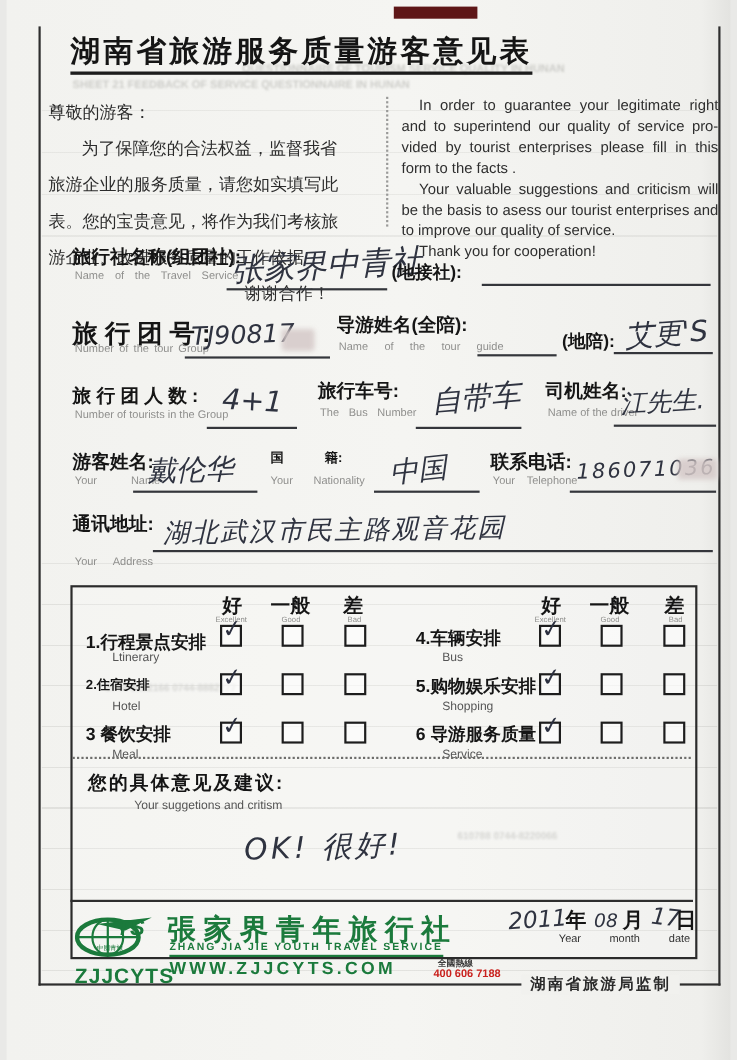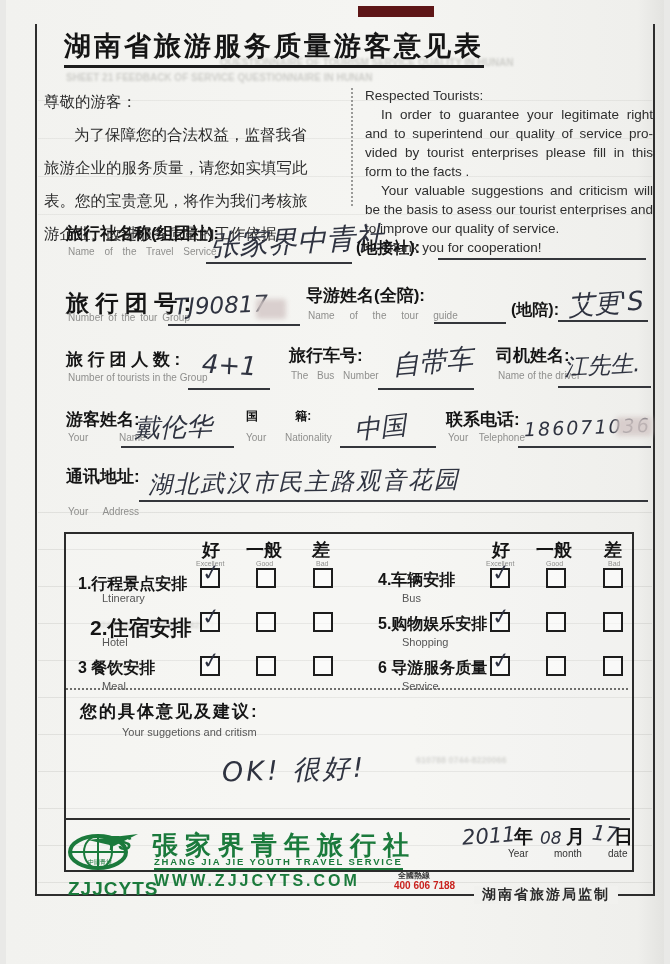--- a/index.html
+++ b/index.html
@@ -40,26 +40,26 @@
   <div class="borderline" style="left:29px;top:894px;width:620px;height:2px;"></div>
 
   <div class="abs lbl" style="left:58px;top:28px;font-size:27px;letter-spacing:3px;border-bottom:3px solid #1d1d1d;padding-bottom:1px;">湖南省旅游服务质量游客意见表</div>
 
   <div class="abs" style="left:38px;top:86px;width:298px;font-family:'DejaVu Serif',serif;font-size:15.5px;color:#2c2c2c;line-height:33px;">
     <div>尊敬的游客：</div>
     <div style="text-indent:30px;">为了保障您的合法权益，监督我省</div>
     <div>旅游企业的服务质量，请您如实填写此</div>
     <div>表。您的宝贵意见，将作为我们考核旅</div>
     <div>游企业、改进服务质量的工作依据</div>
+    <div style="text-align:right;padding-right:42px;">谢谢合作！</div>
   </div>
 
   <div class="abs" style="left:345px;top:88px;height:118px;border-left:2px dotted #9a9a98;"></div>
 
   <div class="abs" style="left:359px;top:86px;width:288px;font-size:13.5px;color:#2e2e2e;line-height:19px;text-align:justify;">
-    <div>Respected Tourists:</div>
     <div style="text-indent:16px;">In order to guarantee your legitimate right and to superintend our quality of service pro- vided by tourist enterprises please fill in this form to the facts .</div>
     <div style="text-indent:16px;">Your valuable suggestions and criticism will be the basis to asess our tourist enterprises and to improve our quality of service.</div>
     <div style="text-indent:16px;">Thank you for cooperation!</div>
   </div>
 
   <div class="abs lbl" style="left:60px;top:222px;font-size:17px;">旅行社名称(组团社):</div>
   <div class="abs sub" style="left:62px;top:246px;word-spacing:7px;">Name of the Travel Service</div>
   <div class="abs hw" style="left:204px;top:222px;font-size:29px;transform:rotate(-3deg);">张家界中青社</div>
   <div class="uline" style="left:200px;top:262px;width:146px;"></div>
   <div class="abs lbl" style="left:350px;top:238px;font-size:16px;">(地接社):</div>
@@ -130,21 +130,21 @@
   <span class="cbx" style="left:194px;top:568px;">
       <span class="mk">✓</span>
     </span>
   <span class="cbx" style="left:250px;top:568px;">
       <span class="mk"></span>
     </span>
   <span class="cbx" style="left:307px;top:568px;">
       <span class="mk"></span>
     </span>
 
-  <div class="abs lbl" style="left:72px;top:614px;font-size:21px;margin-left:12px;">2.住宿安排</div>
+  <div class="abs lbl" style="left:72px;top:614px;font-size:12px;">2.住宿安排</div>
   <div class="abs sub" style="left:96px;top:636px;font-size:11px;color:#555;">Hotel</div>
   <span class="cbx" style="left:194px;top:612px;">
       <span class="mk">✓</span>
     </span>
   <span class="cbx" style="left:250px;top:612px;">
       <span class="mk"></span>
     </span>
   <span class="cbx" style="left:307px;top:612px;">
       <span class="mk"></span>
     </span>

